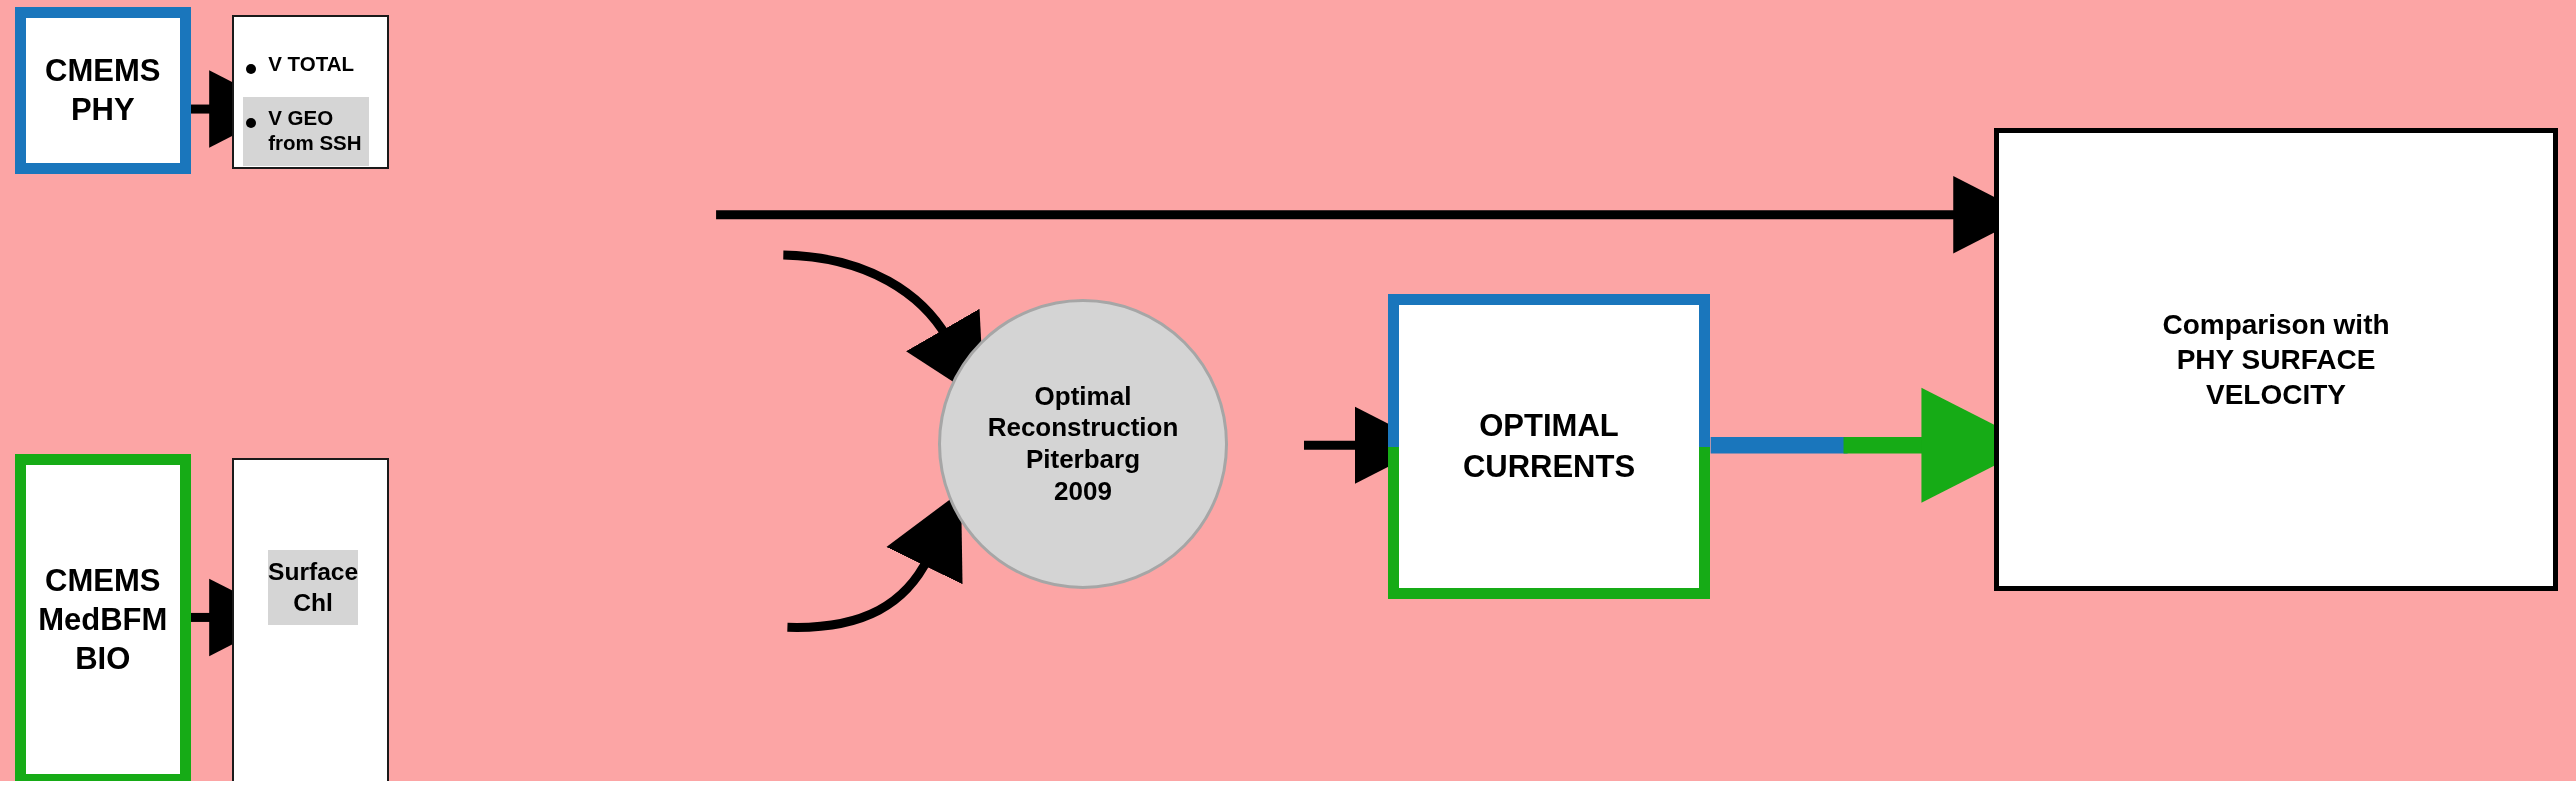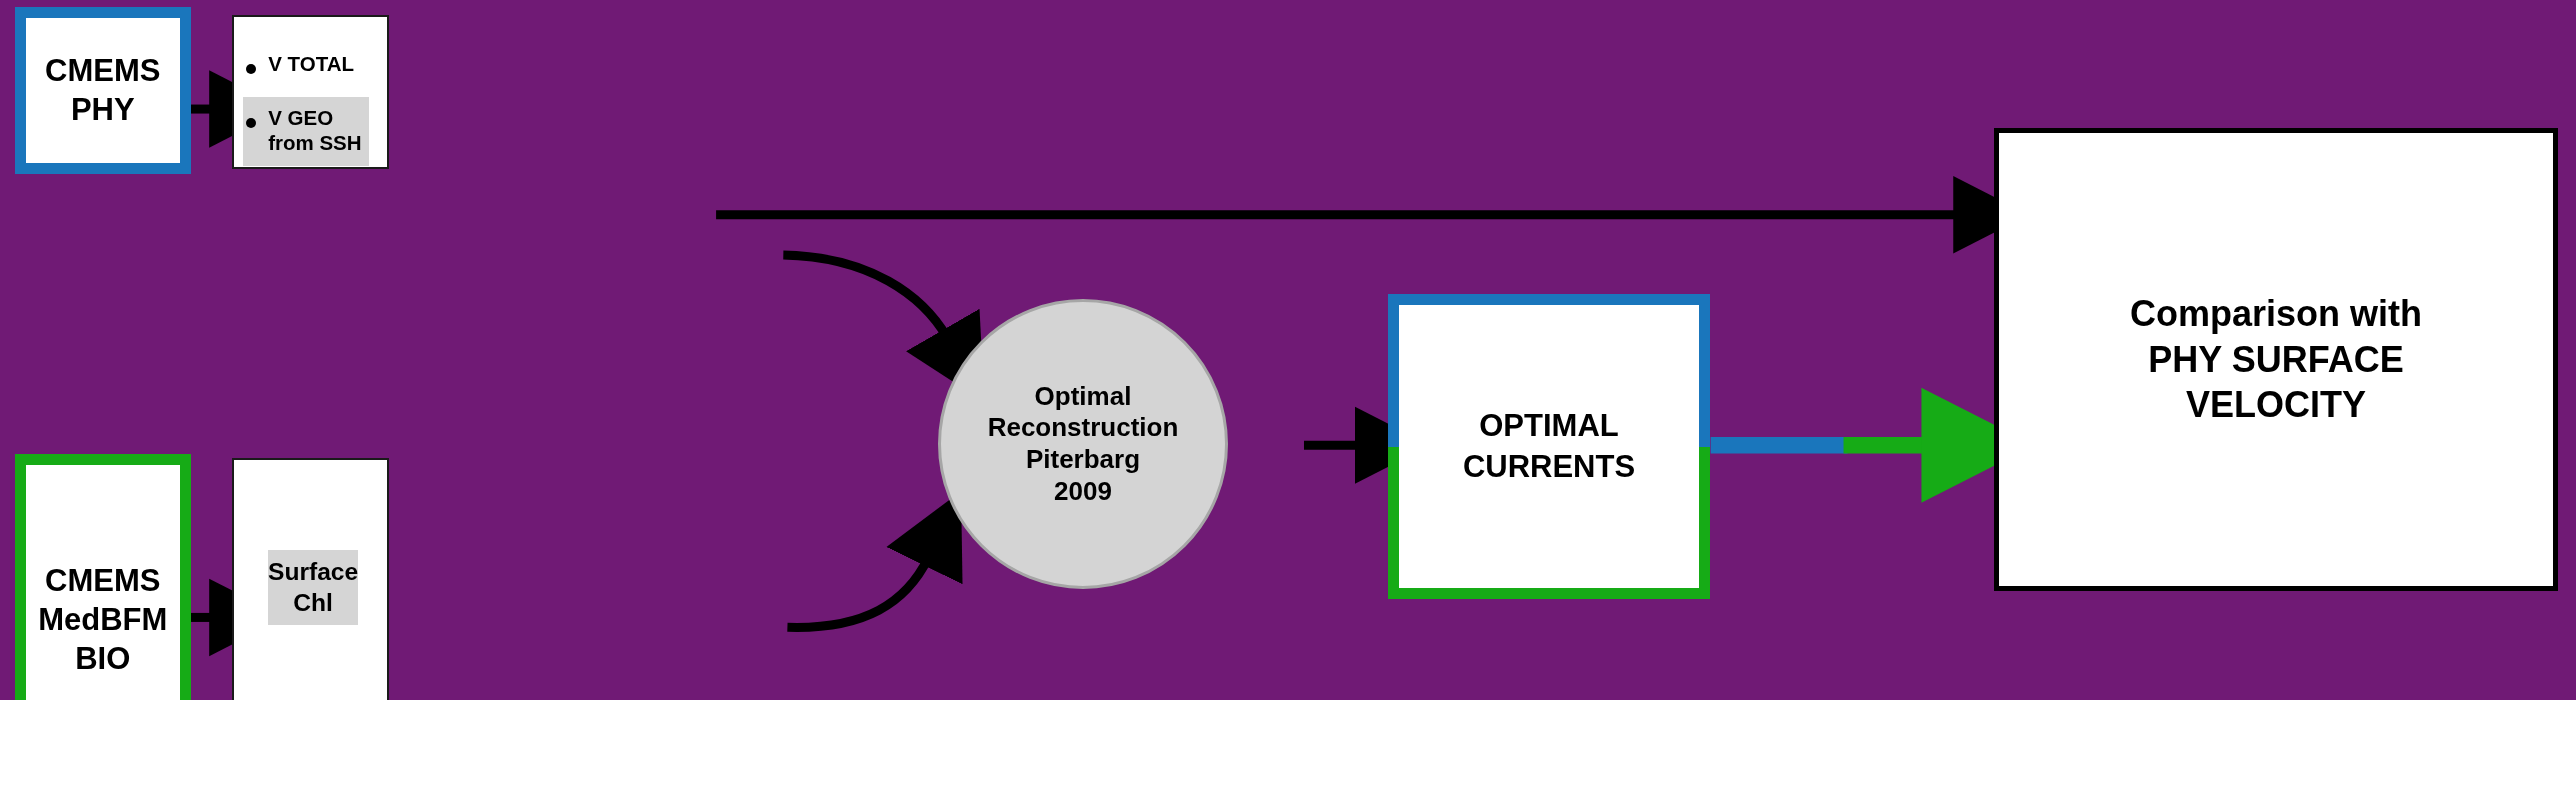--- a/index.html
+++ b/index.html
@@ -8,22 +8,22 @@
     padding: 0;
     background: #ffffff;
   }
   body {
     font-family: "Liberation Sans", sans-serif;
     -webkit-font-smoothing: antialiased;
   }
   #canvas {
     position: relative;
     width: 2576px;
-    height: 700px;
-    background: #701a75;
+    height: 781px;
+    background: #fca5a5;
     overflow: hidden;
   }
 
   
   .node {
     position: absolute;
     box-sizing: border-box;
     background: #ffffff;
     display: flex;
     align-items: center;
@@ -261,19 +261,19 @@
   <div class="box-dual" style="left:1388px; top:294px; width:322px; height:305px;">
     <div class="frame-top"></div>
     <div class="frame-bot"></div>
     <div class="inner">
       <span class="label txt" style="font-size:31px; font-weight:700; line-height:1.3;">OPTIMAL
 CURRENTS</span>
     </div>
   </div>
 
   <div class="node box-thick" style="left:1994px; top:128px; width:564px; height:463px; flex-direction:column; gap:49px;">
-    <span class="label txt" style="font-size:36px;">Comparison with
+    <span class="label txt" style="font-size:28px;">Comparison with
 PHY SURFACE
 VELOCITY</span>
   </div>
 
 </div>
 
 
 </body></html>

